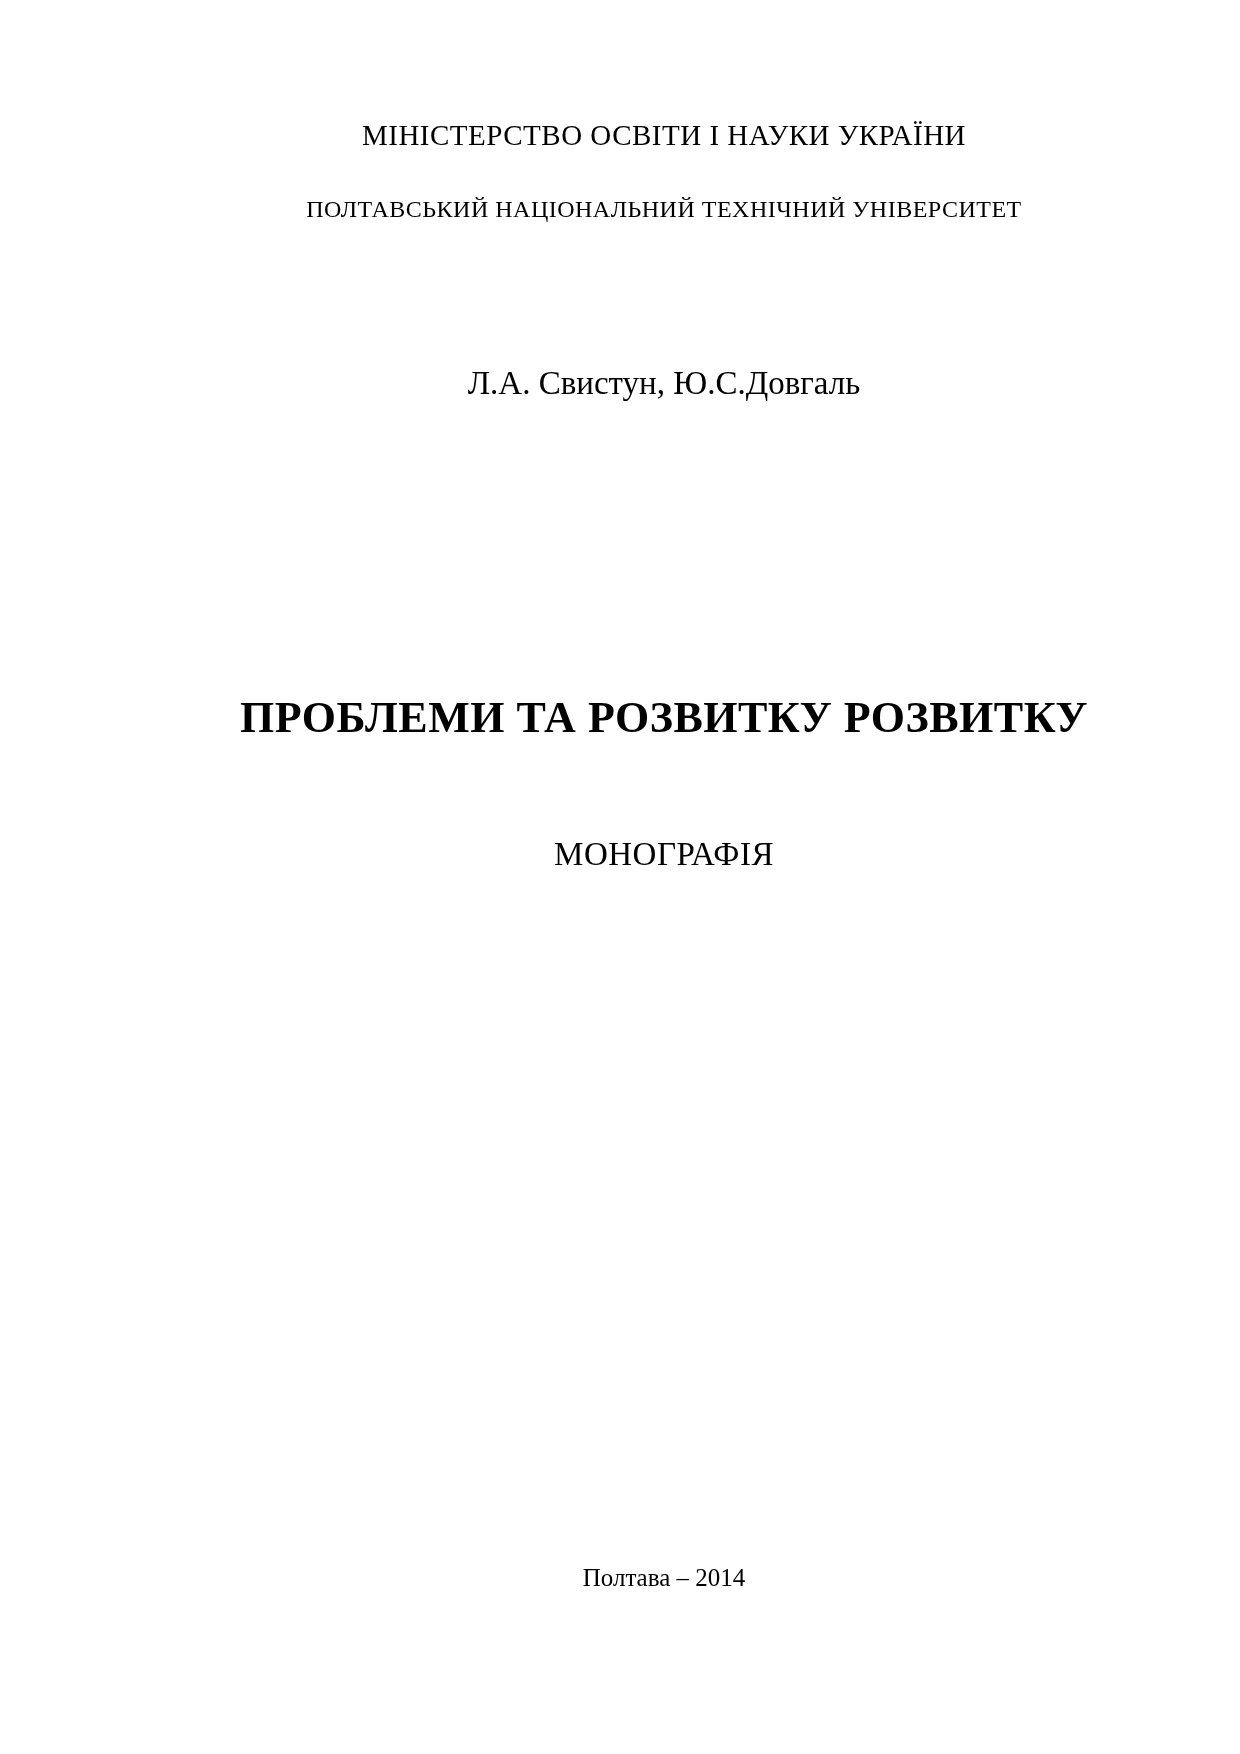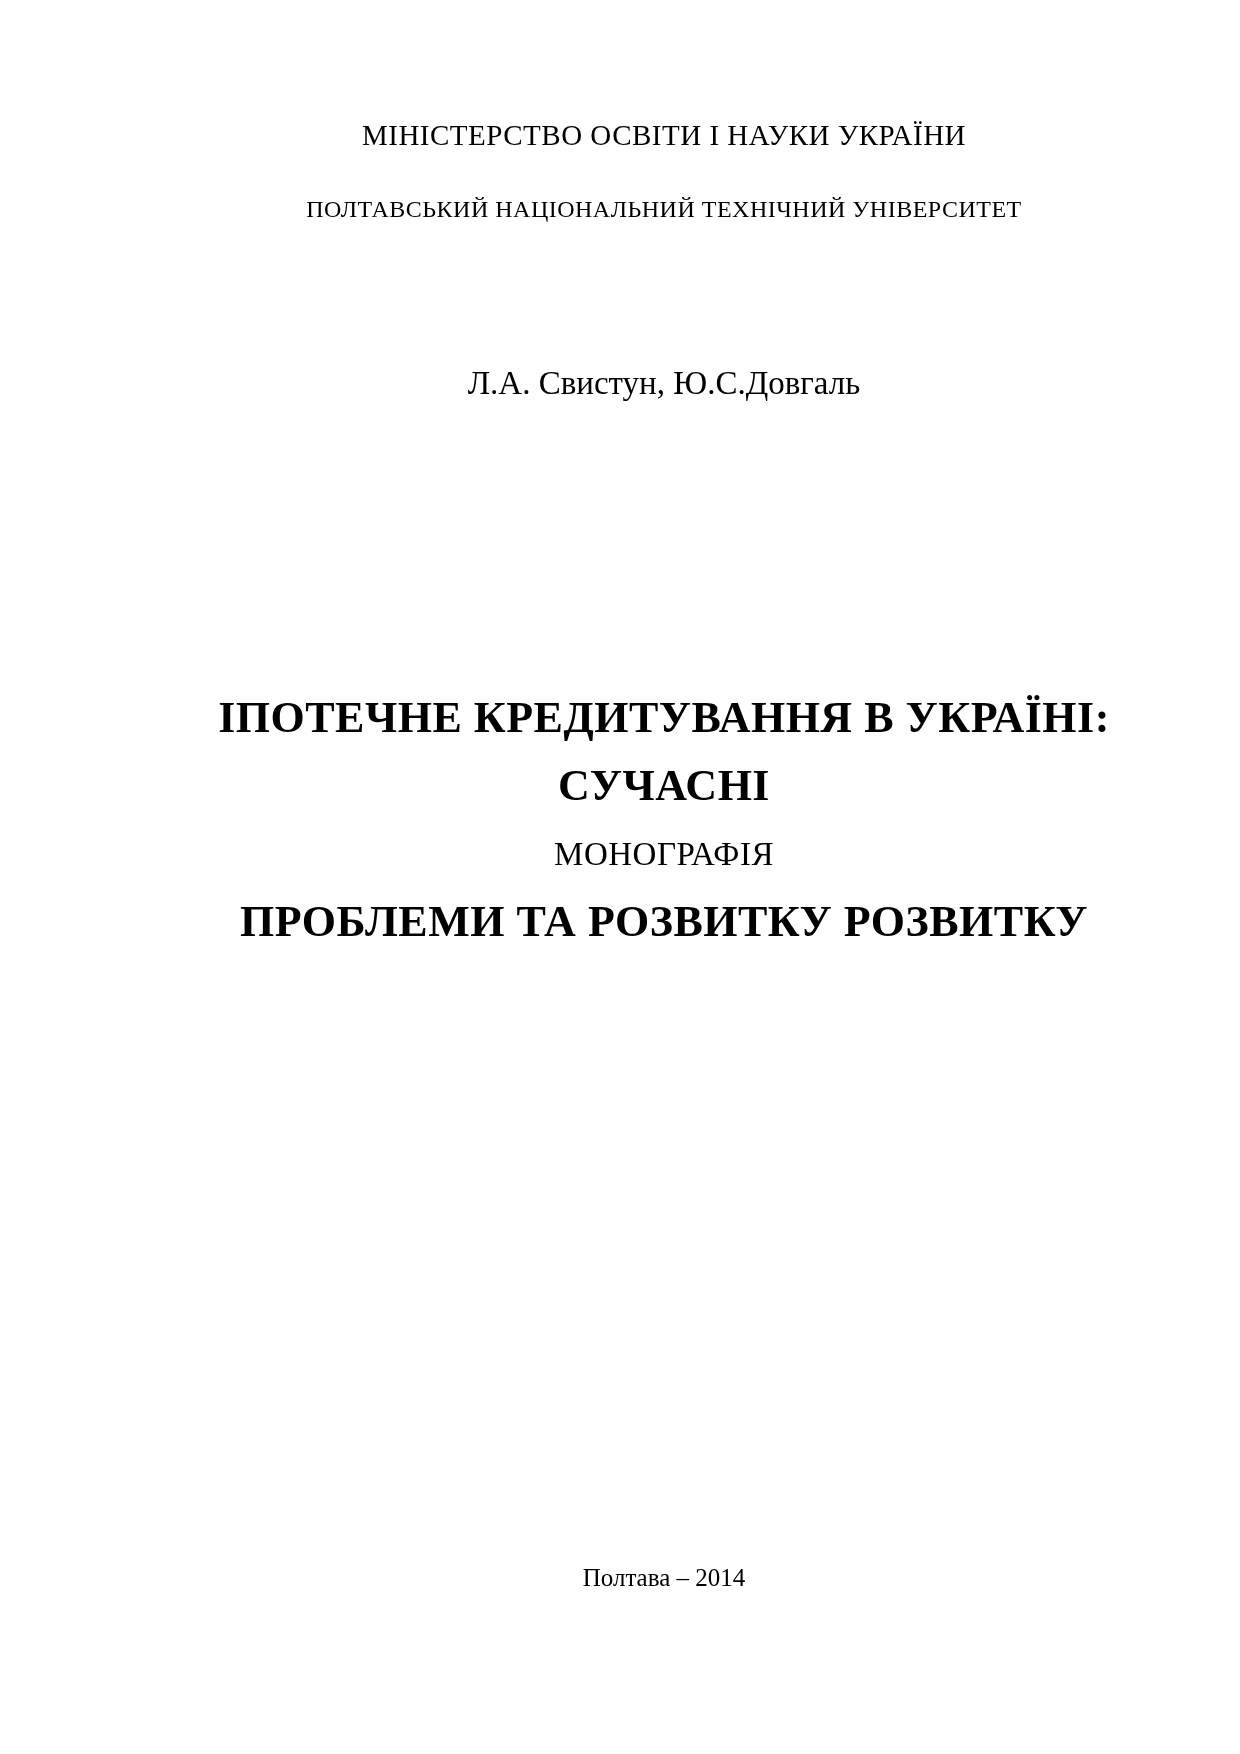--- a/index.html
+++ b/index.html
@@ -68,21 +68,20 @@
 
   <div class="line ministry">МІНІСТЕРСТВО ОСВІТИ І НАУКИ УКРАЇНИ</div>
 
   <div class="university line">
     <div>ПОЛТАВСЬКИЙ НАЦІОНАЛЬНИЙ ТЕХНІЧНИЙ УНІВЕРСИТЕТ</div>
   </div>
 
   <div class="line authors">Л.А. Свистун, Ю.С.Довгаль</div>
 
   <div class="book-title line">
-    <div>ІПОТЕЧНЕ КРЕДИТУВАННЯ В УКРАЇНІ: СУЧАСНІ</div>
     <div>ПРОБЛЕМИ ТА РОЗВИТКУ РОЗВИТКУ</div>
   </div>
 
   <div class="line monograph">МОНОГРАФІЯ</div>
 
   <div class="line imprint">Полтава – 2014</div>
 
 </div>
 
 </body></html>

